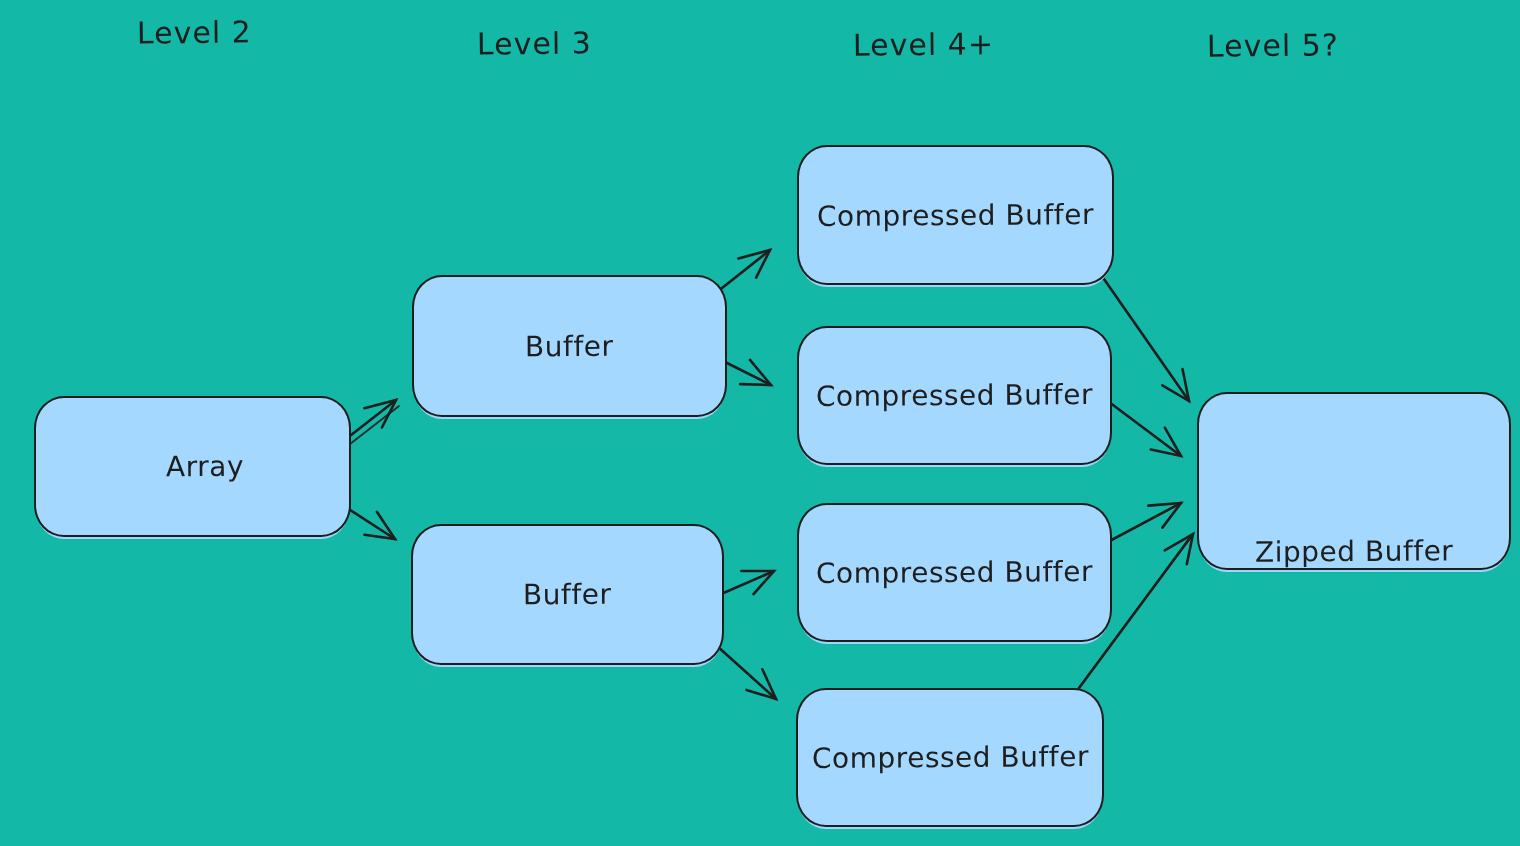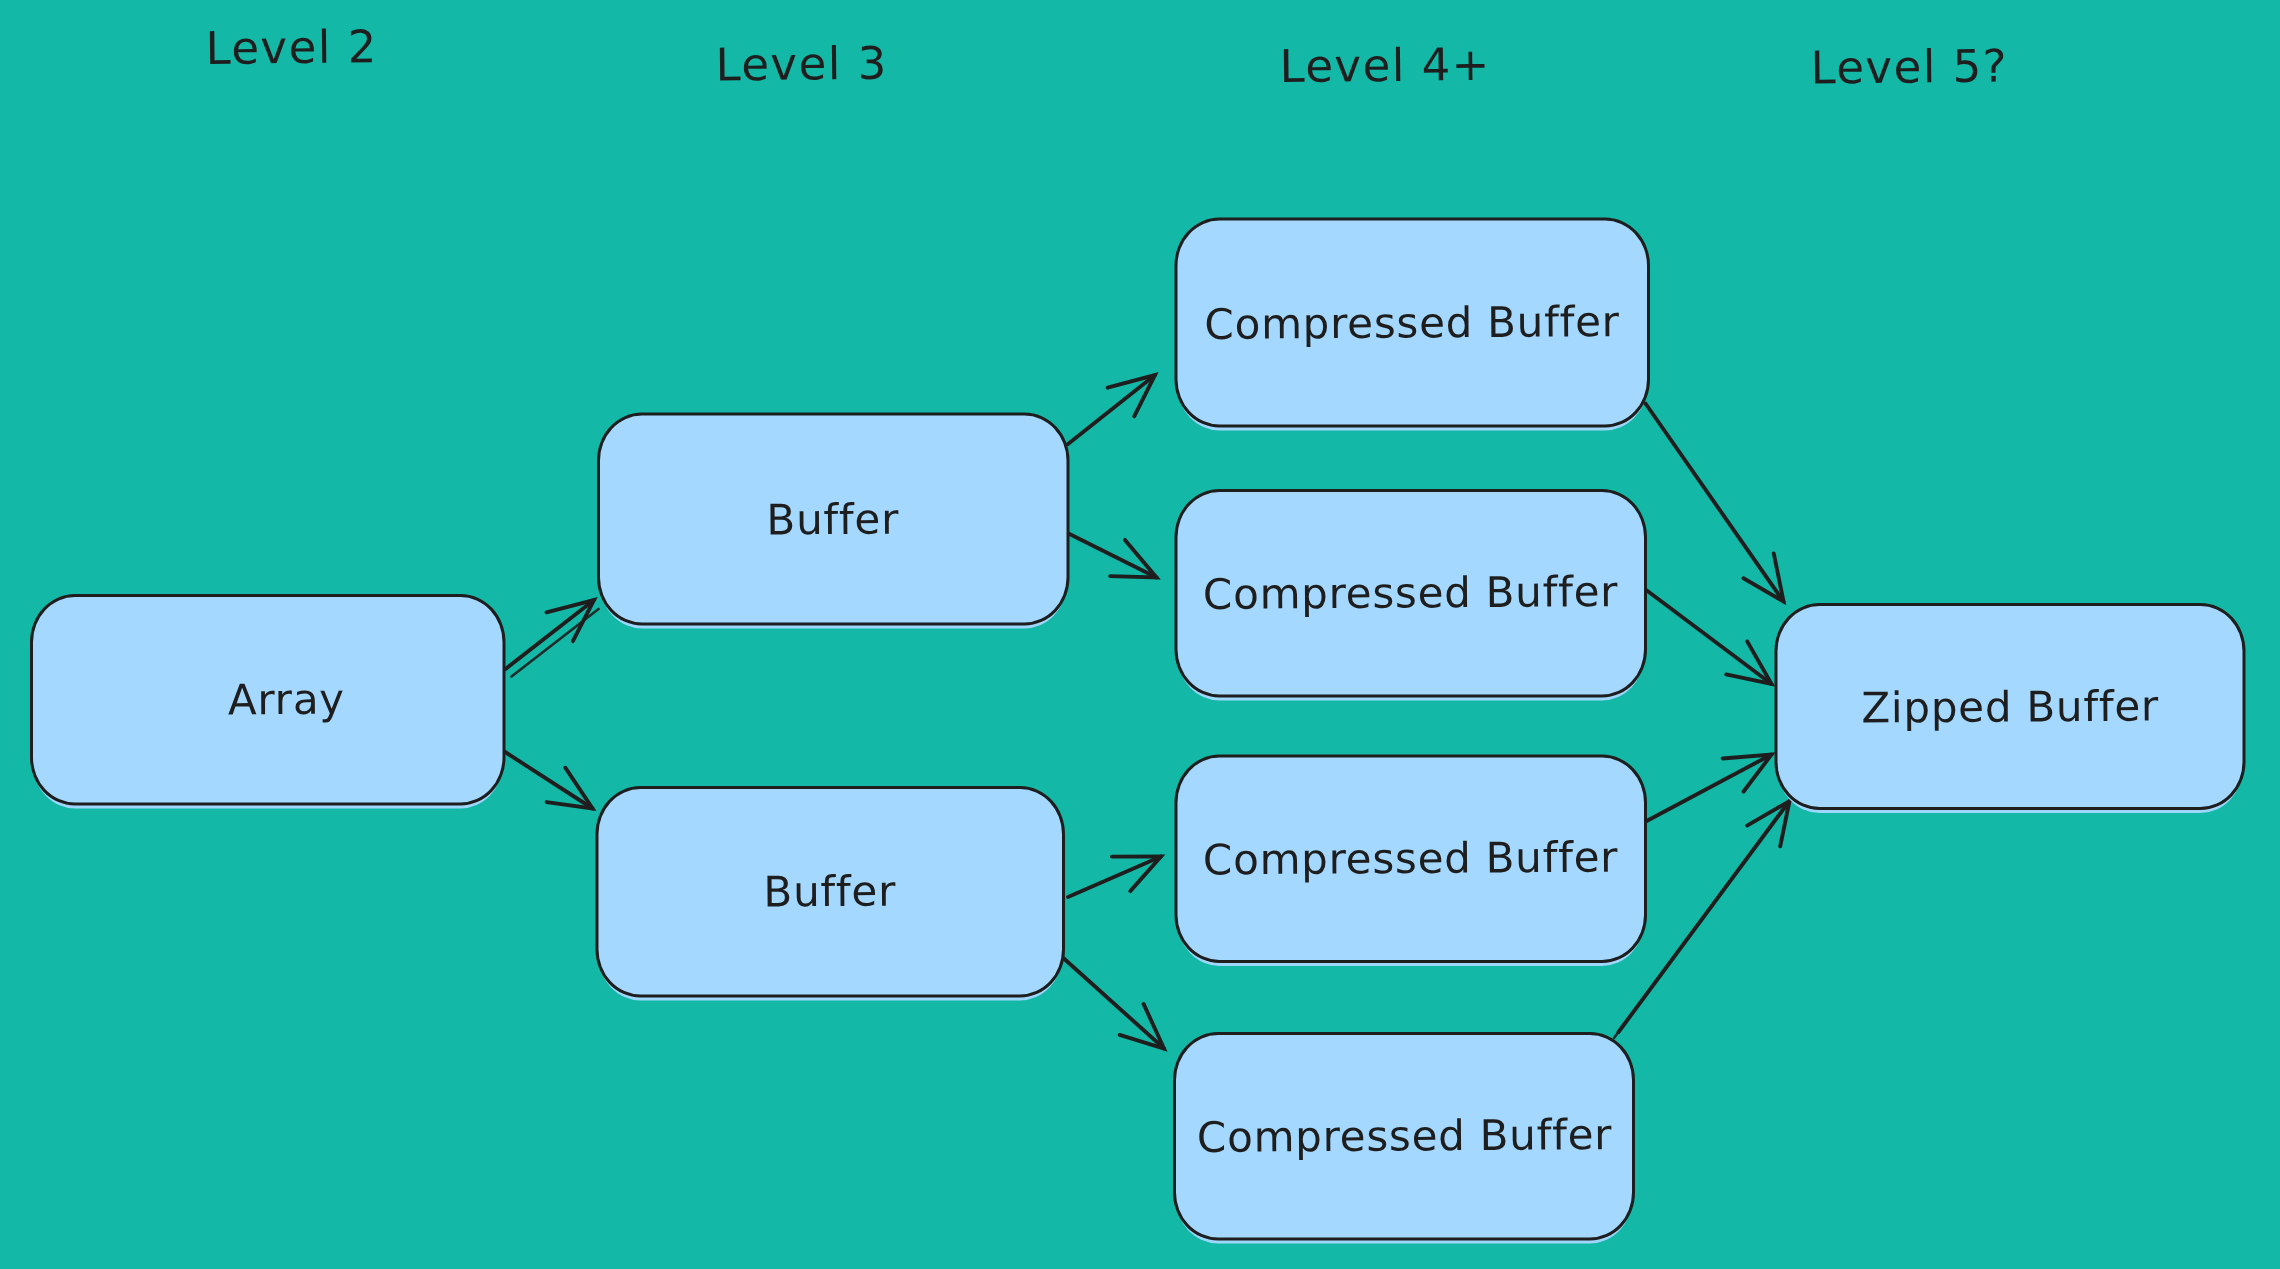--- a/index.html
+++ b/index.html
@@ -34,20 +34,21 @@
 
   .node {
     position: absolute;
     background: #a5d8ff;
     border: 2.6px solid #1e1e1e;
     border-radius: 30px / 32px;
     display: flex;
     align-items: center;
     justify-content: center;
     box-shadow: 0 4px 0 -2px rgba(165,216,255,.95);
+    margin-left: 14px;
   }
   .node .label {
     font-size: 28px;
     letter-spacing: 0.5px;
     color: #1e1e1e;
     white-space: nowrap;
     transform: rotate(-0.4deg);
   }
 </style>
 </head>
@@ -122,17 +123,17 @@
   </div>
 
   <div class="node" style="left:783px; top:503px; width:315px; height:139px;">
     <span class="label">Compressed Buffer</span>
   </div>
 
   <div class="node" style="left:782px; top:688px; width:308px; height:139px;">
     <span class="label">Compressed Buffer</span>
   </div>
 
-  <div class="node" style="left:1183px; top:402px; width:314px; height:138px;">
+  <div class="node" style="left:1183px; top:392px; width:314px; height:178px;align-items:flex-end;">
     <span class="label">Zipped Buffer</span>
   </div>
 
 </div>
 
 </body></html>

